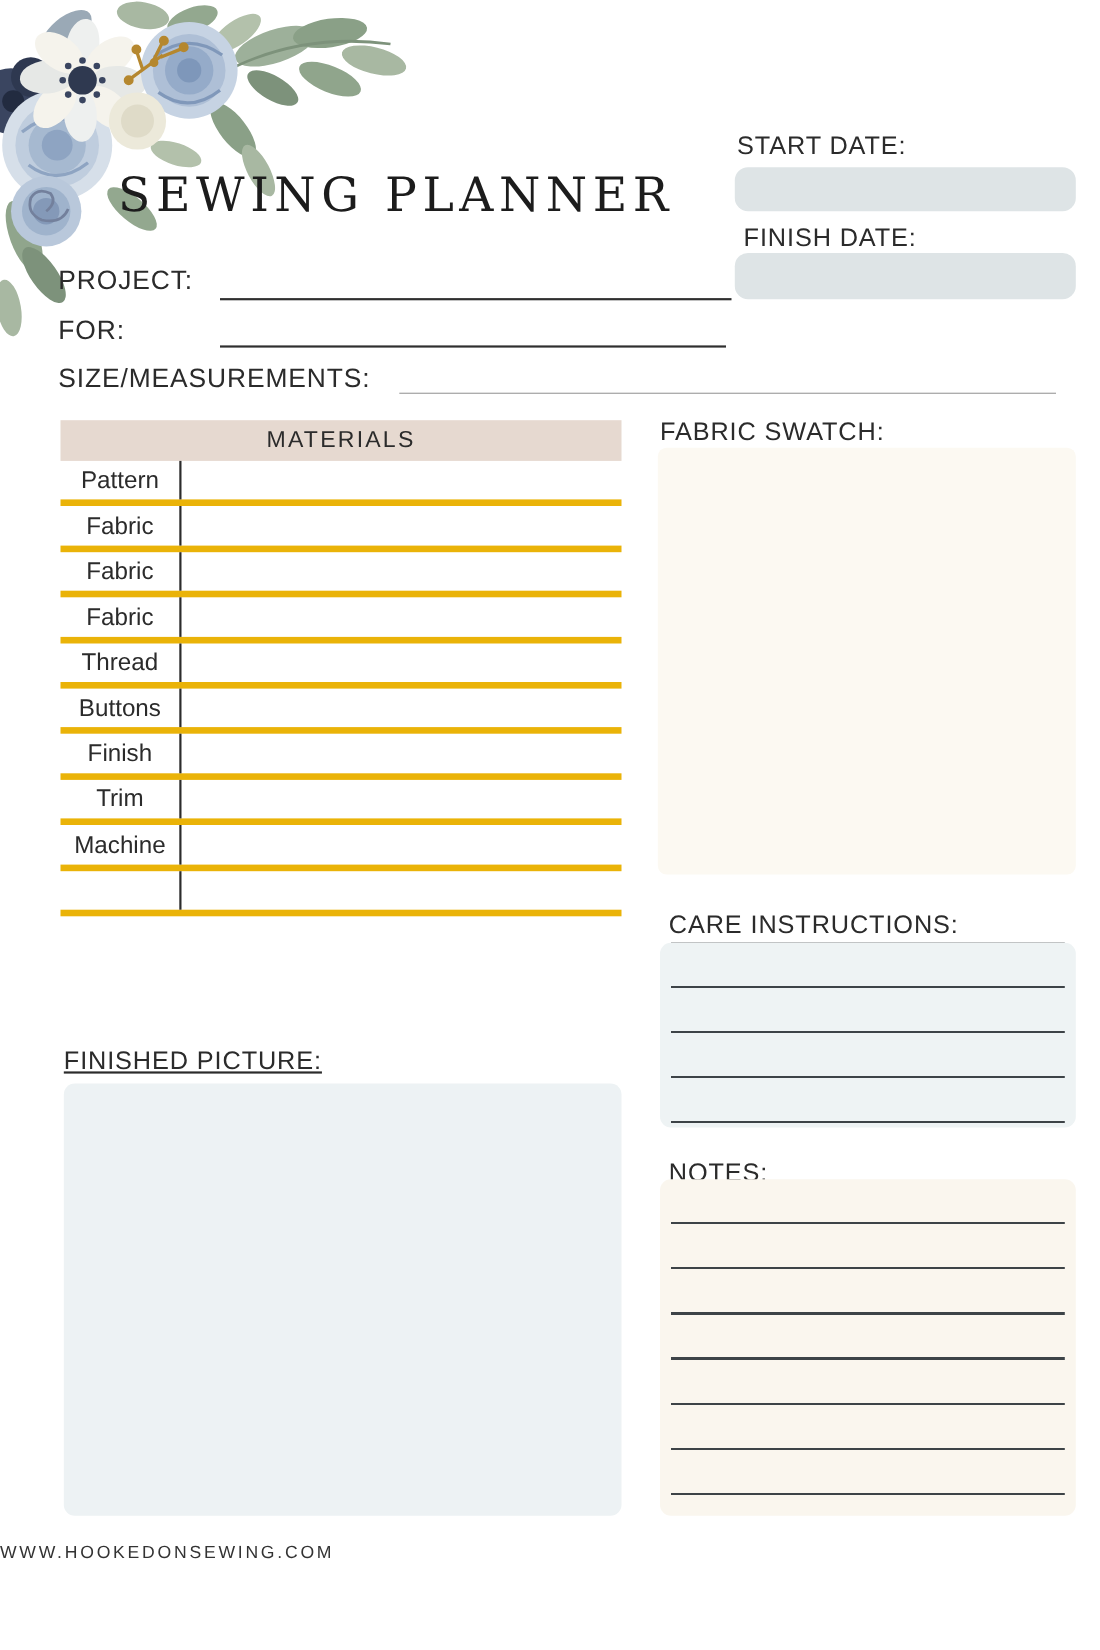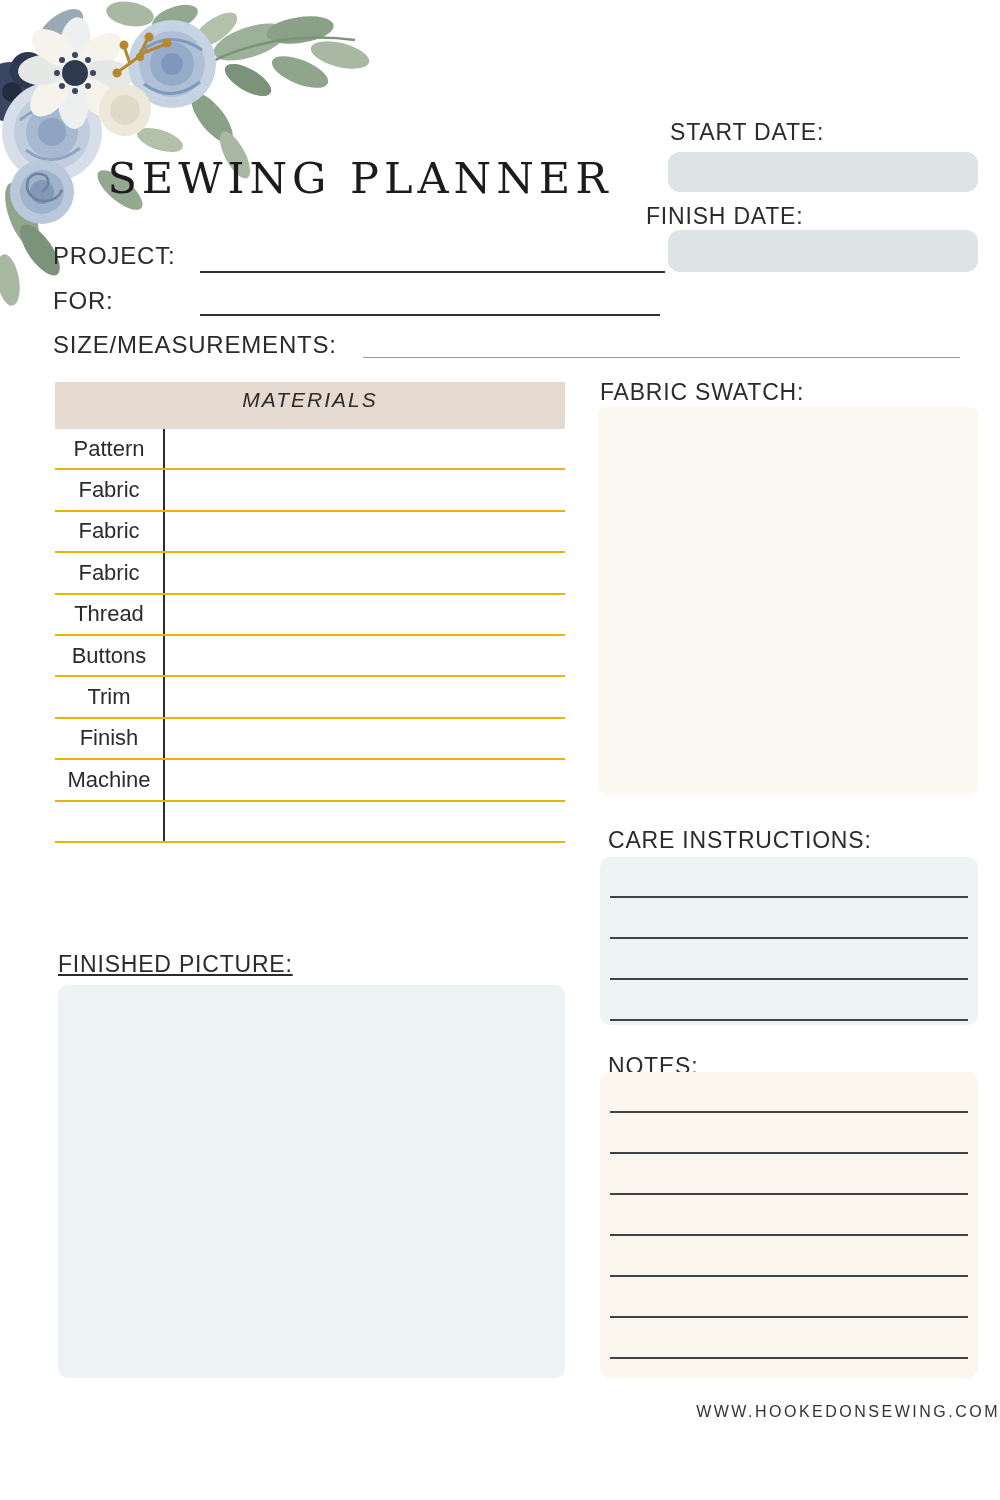--- a/index.html
+++ b/index.html
@@ -24,24 +24,24 @@
   }
 
   
   .field-label{font-size:24px;}
   .field-line{border-top:2px solid #2f2f2f;height:0;}
   .field-line-light{border-top:1.5px solid #9a9a9a;height:0;}
 
   
   .materials{left:55px;top:382px;width:510px;}
   .m-header{
-    height:47px;line-height:36px;background:#e6d9d0;text-align:center;
-    font-size:21px;letter-spacing:2px;color:#2b2b2b;font-style:italic;
-  }
-  .m-row{display:flex;height:41.4px;box-sizing:border-box;border-bottom:2px solid #eab308;}
+    height:37px;line-height:36px;background:#e6d9d0;text-align:center;
+    font-size:21px;letter-spacing:2px;color:#2b2b2b;
+  }
+  .m-row{display:flex;height:41.4px;box-sizing:border-box;border-bottom:6px solid #eab308;}
   .m-label{
     width:110px;box-sizing:border-box;border-right:2px solid #2c2c2c;
     display:flex;align-items:center;justify-content:center;
     font-size:22px;color:#2b2b2b;
   }
   .m-value{flex:1;}
 
   
   .section-label{font-size:23px;}
 
@@ -50,21 +50,21 @@
   .care-box{left:600px;top:857px;width:378px;height:168px;background:#eef3f4;border-radius:10px;}
   .notes-box{left:600px;top:1072px;width:378px;height:306px;background:#faf6ee;border-radius:10px;}
   .picture-box{left:58px;top:985px;width:507px;height:393px;background:#edf2f4;border-radius:10px;}
   .ruled{
     position:absolute;left:10px;right:10px;top:0;bottom:0;
     background:repeating-linear-gradient(to bottom, transparent 0 39px, #3d4347 39px 41px);
   }
 
   
   .footer{
-    top:1403px;left:0;width:1000px;text-align:right;
+    top:1403px;left:0;width:1000px;text-align:left;
     font-size:16px;letter-spacing:2.5px;color:#333;
   }
 </style>
 </head>
 <body>
 
 <svg class="abs" style="top:0;left:0;" width="392" height="312" viewBox="0 0 392 312" aria-hidden="true">
   <g>
 
     <ellipse cx="250" cy="42" rx="38" ry="15" transform="rotate(-18 250 42)" fill="#9db09a"></ellipse>
@@ -139,21 +139,21 @@
       <circle cx="117" cy="73" r="3"></circle>
         <circle cx="140" cy="57" r="2.5"></circle>
     </g>
   </g>
 </svg>
 
 <div class="abs title">SEWING PLANNER</div>
 
 <div class="abs lbl date-label" style="top:119px;left:670px;">START DATE:</div>
 <div class="abs date-box" style="top:152px;left:668px;"></div>
-<div class="abs lbl date-label" style="top:203px;left:646px;">FINISH DATE:</div>
+<div class="abs lbl date-label" style="top:203px;left:676px;">FINISH DATE:</div>
 <div class="abs date-box" style="top:230px;left:668px;height:42px;"></div>
 
 <div class="abs lbl field-label" style="top:242px;left:53px;">PROJECT:</div>
 <div class="abs field-line" style="top:271px;left:200px;width:465px;"></div>
 
 <div class="abs lbl field-label" style="top:287px;left:53px;">FOR:</div>
 <div class="abs field-line" style="top:314px;left:200px;width:460px;"></div>
 
 <div class="abs lbl field-label" style="top:331px;left:53px;">SIZE/MEASUREMENTS:</div>
 <div class="abs field-line-light" style="top:357px;left:363px;width:597px;"></div>
@@ -179,25 +179,25 @@
     </div>
       <div class="m-row">
       <div class="m-label">Thread</div>
       <div class="m-value"></div>
     </div>
       <div class="m-row">
       <div class="m-label">Buttons</div>
       <div class="m-value"></div>
     </div>
       <div class="m-row">
+      <div class="m-label">Finish</div>
+      <div class="m-value"></div>
+    </div>
+      <div class="m-row">
       <div class="m-label">Trim</div>
-      <div class="m-value"></div>
-    </div>
-      <div class="m-row">
-      <div class="m-label">Finish</div>
       <div class="m-value"></div>
     </div>
       <div class="m-row">
       <div class="m-label">Machine</div>
       <div class="m-value"></div>
     </div>
       <div class="m-row">
       <div class="m-label"></div>
       <div class="m-value"></div>
     </div>

